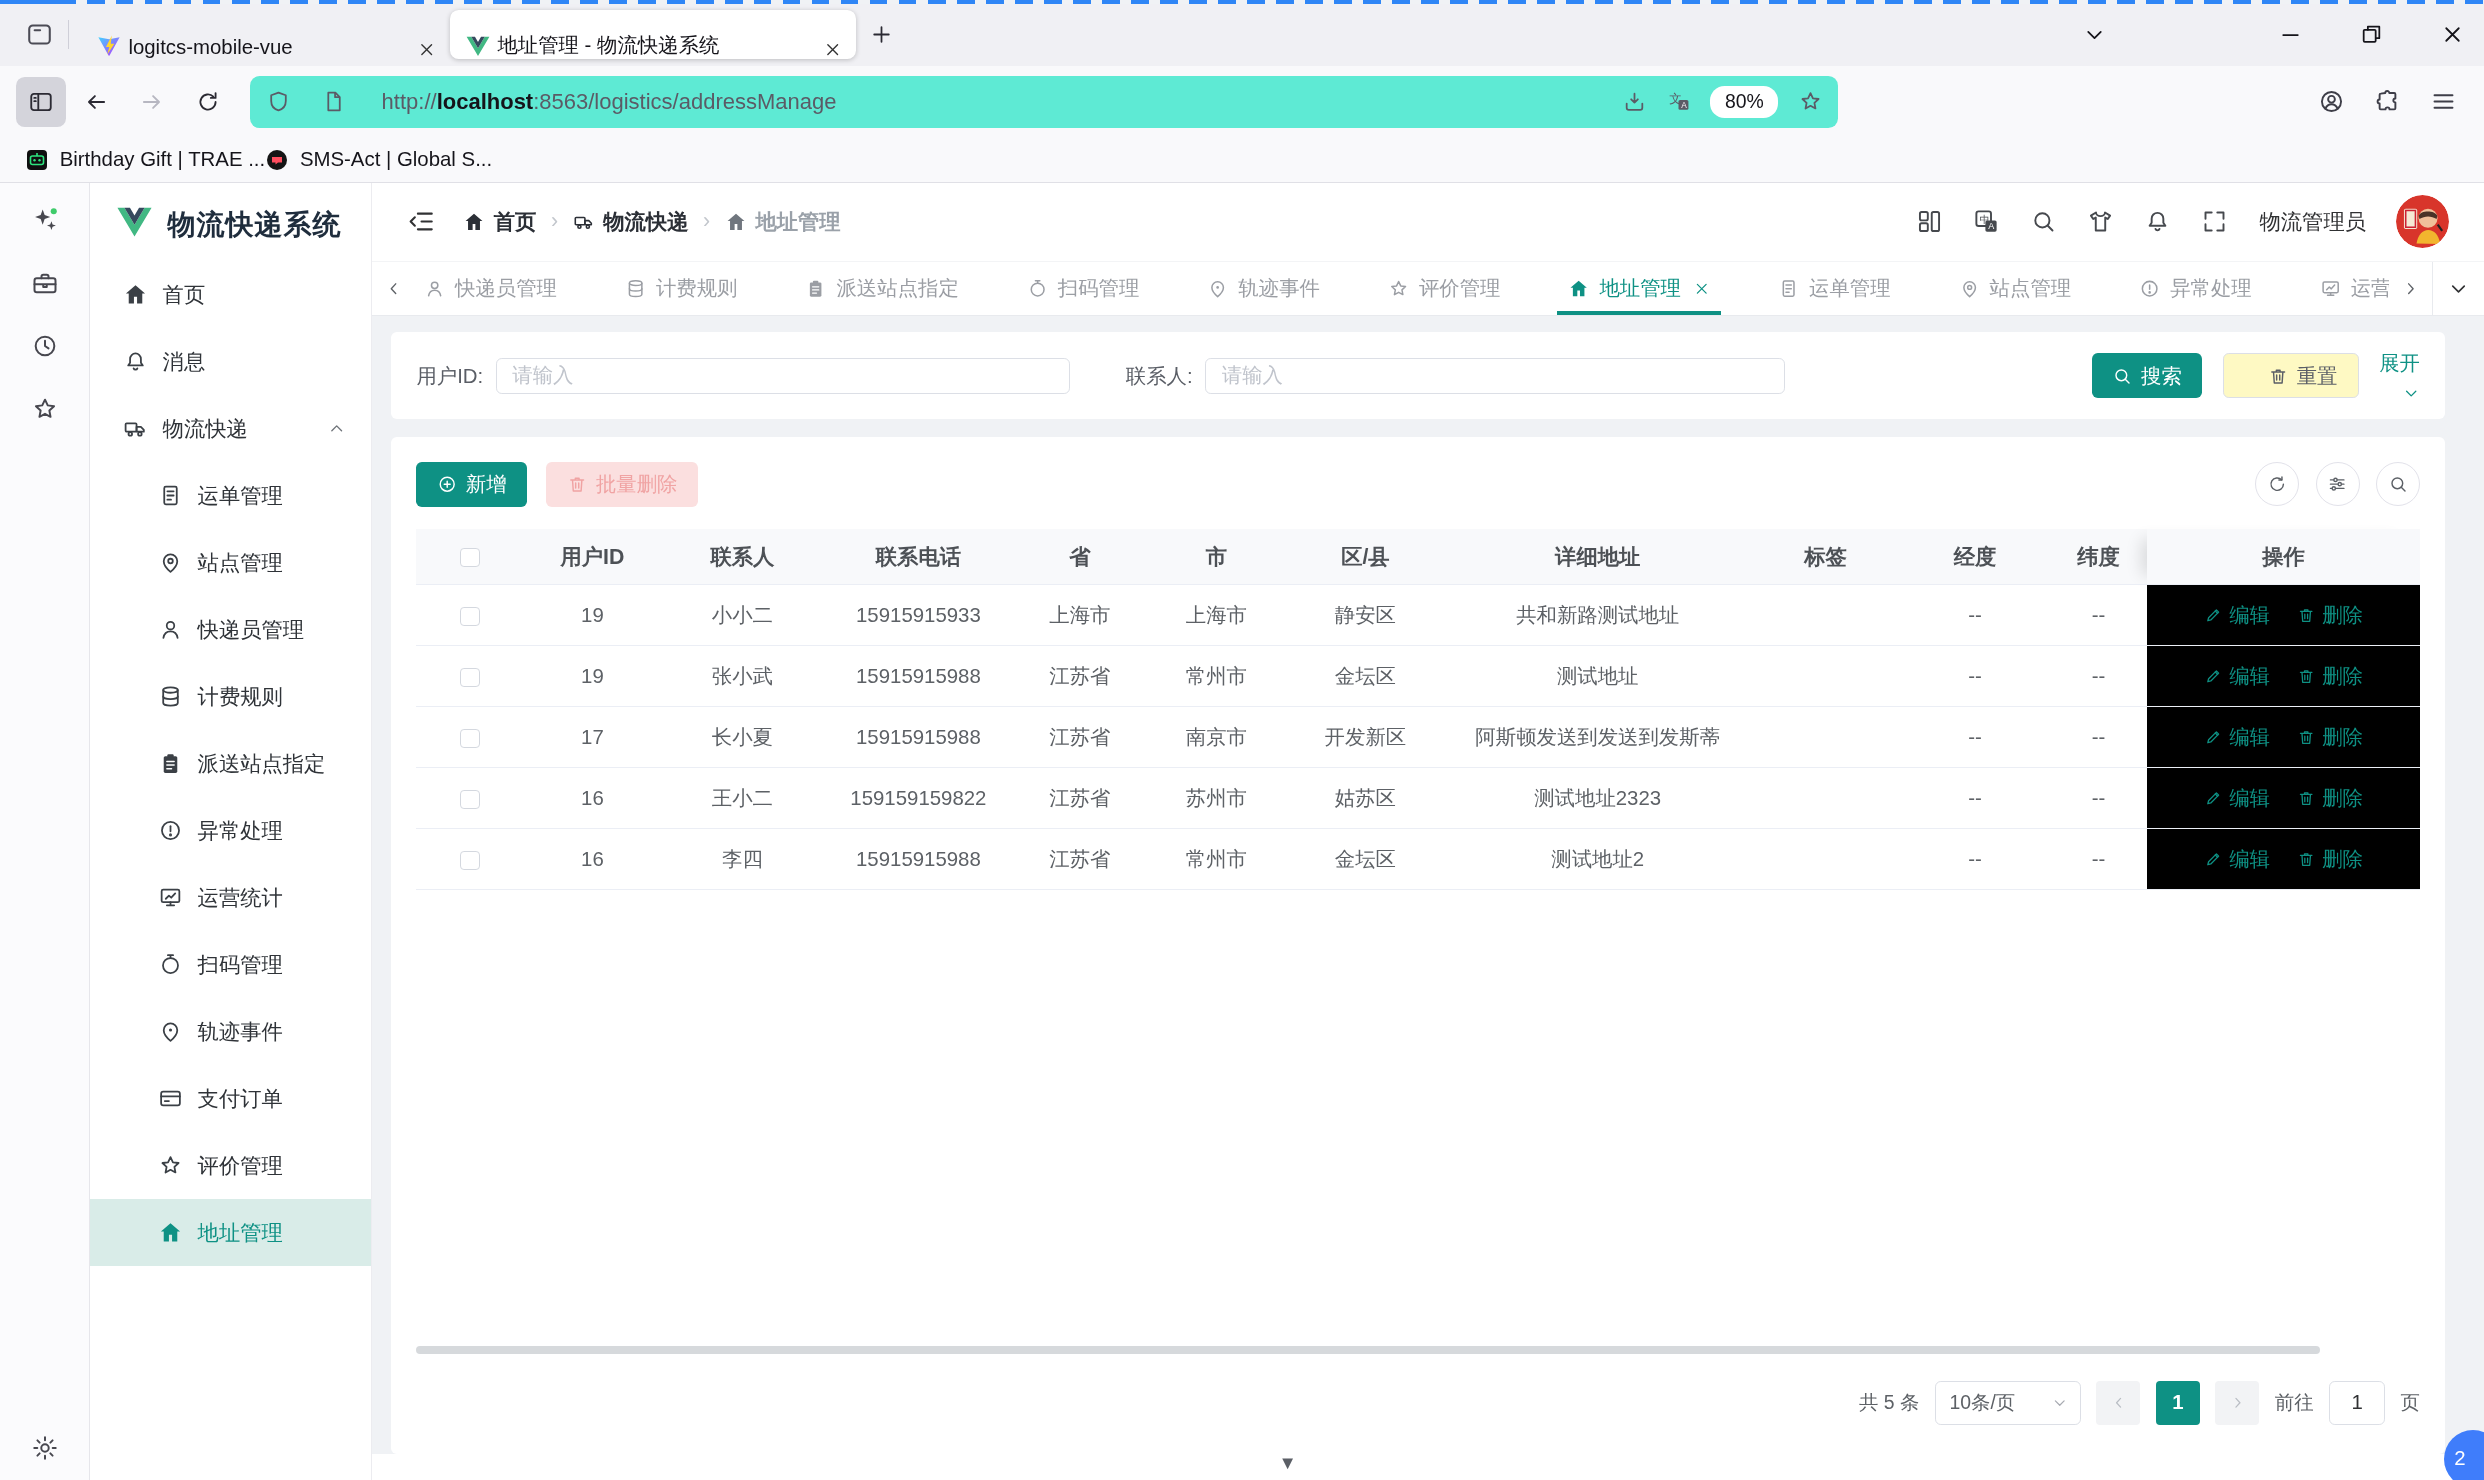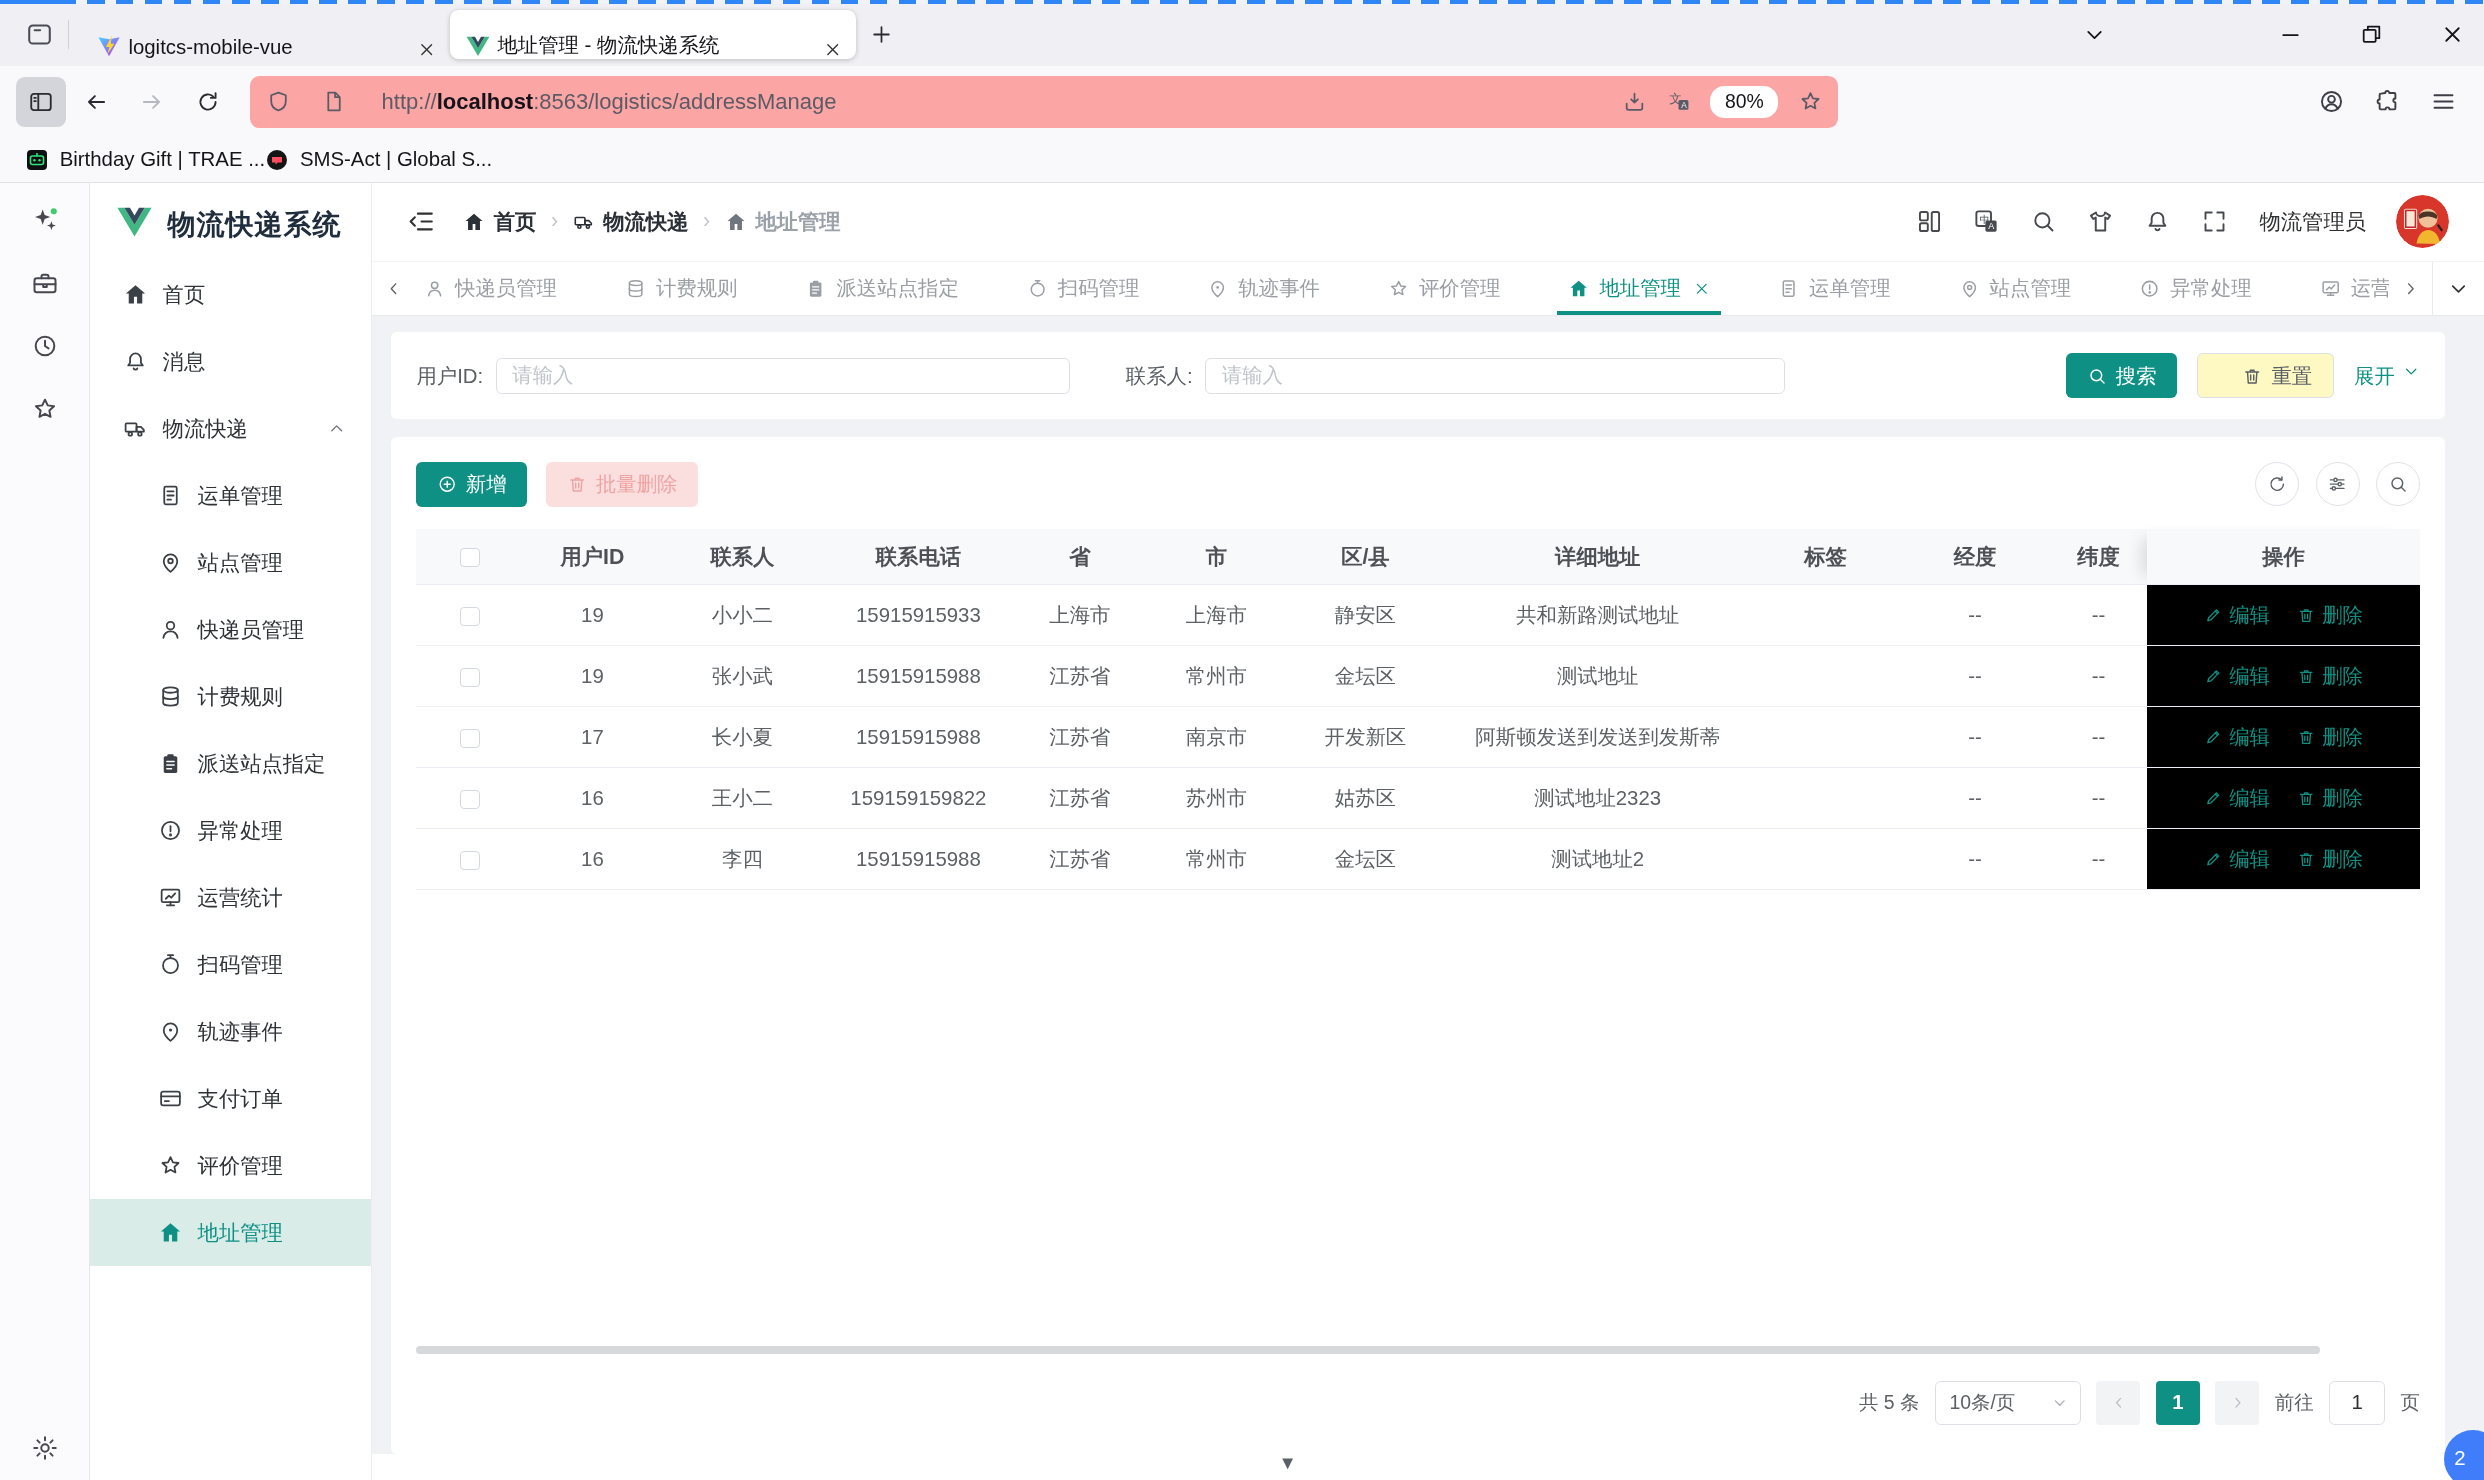--- a/index.html
+++ b/index.html
@@ -26,21 +26,21 @@
   .strip-right { margin-left:auto; display:flex; align-items:center; padding-right:19.4px; color:#15141a; }
   .strip-right .wbtn { width:25px; height:25px; display:grid; place-items:center; }
   .strip-right .drop { margin-right:115px; }
   .strip-right .wbtn + .wbtn { margin-left:56px; }
 
   .navbar { height:72px; background:#f9f9fb; display:flex; align-items:center; padding:0 15.5px; }
   .nav-btn { width:50px; height:50px; border-radius:8.7px; display:grid; place-items:center; color:#2b2a33; margin-right:5.8px; }
   .nav-btn span { width:26px; height:26px; }
   .nav-btn.pressed { background:#d4d4db; }
   .nav-btn.disabled { color:#b7b7c1; }
-  .urlbar { width:1588px; height:52px; margin-left:11.6px; background:#fca5a5; border-radius:9.7px; display:flex; align-items:center; padding:0 15.5px; gap:30px;text-align:right; }
+  .urlbar { width:1588px; height:52px; margin-left:11.6px; background:#5eead4; border-radius:9.7px; display:flex; align-items:center; padding:0 15.5px; gap:30px;text-align:right; }
   .urlbar .uic { width:25px; height:25px; color:#5b5b66; }
   .url { font-size:22px; color:#5b5b66; white-space:nowrap; margin-left:5.8px; }
   .url b { color:#15141a; font-weight:700; }
   .url-right { margin-left:auto; display:flex; align-items:center; gap:19.4px; color:#44444e; }
   .zoom-pill { background:#fff; border-radius:14.6px; padding:4.9px 14.6px; font-size:19.4px; color:#15141a; }
   .nav-right { margin-left:auto; display:flex; align-items:center; gap:29px; color:#3e3e48; padding-right:11.6px; }
   .nav-right span { width:27px; height:27px; }
 
   .bookmarks { height:45px; background:#f9f9fb; border-bottom:1px solid #e0e0e6; display:flex; align-items:center; padding-left:25px; }
   .bm { display:flex; align-items:center; gap:10.7px; font-size:20.4px; color:#15141a; }
@@ -96,21 +96,21 @@
   .flabel { font-size:20.4px; color:#5a5e66; margin-right:12.6px; white-space:nowrap; }
   .finput { height:36px; border:1px solid #dcdfe6; border-radius:5.8px; padding-left:15.5px; font-size:20.4px; color:#303133; background:#fff; outline:none; font-family:inherit; }
   .finput::placeholder { color:#c0c4cc; }
   .gap2 { margin-left:56px; }
   .fbtns { margin-left:auto; display:flex; align-items:center; gap:20.4px; }
   .btn { height:45px; border-radius:5.8px; display:inline-flex; align-items:center; justify-content:center; gap:8.7px; font-size:20.4px; padding:0 20.4px; border:none; font-family:inherit; cursor:default; }
   .btn .bicon { width:20.4px; height:20.4px; }
   .btn-primary { background:#0e9184; color:#fff; }
   .btn-plain { background:#fef9c3; border:1px solid #dcdfe6; color:#5a5e66;padding-left:44px; }
   .btn-danger-light { background:#fbdfdf; color:#f0a3a3; margin-left:19.4px; }
-  .link-expand { color:#0e9184; font-size:20.4px; display:flex; align-items:flex-start; gap:6.8px; }
+  .link-expand { color:#0e9184; font-size:20.4px; display:flex; align-items:flex-end; gap:6.8px;flex-direction:column; }
   .link-expand .bicon { width:18.4px; height:18.4px; }
 
   .table-card { background:#fff; border-radius:5.8px; margin-top:17.5px; flex:1; display:flex; flex-direction:column; padding:25px 25px 0; min-height:0; }
   .card-toolbar { display:flex; align-items:center; margin-bottom:22px; flex:none; }
   .tool-circles { margin-left:auto; display:flex; gap:16.5px; }
   .circle-btn { width:44px; height:44px; border-radius:50%; border:1px solid #e2e2ea; display:grid; place-items:center; color:#5c6066; background:#fff; }
   .circle-btn span { width:20.4px; height:20.4px; }
 
   table { width:100%; border-collapse:collapse; table-layout:fixed; flex:none; }
   th { height:56px; background:#f8f9fb; font-size:21.3px; font-weight:700; color:#4d5156; border-bottom:1px solid #ebeef5; text-align:center; }

